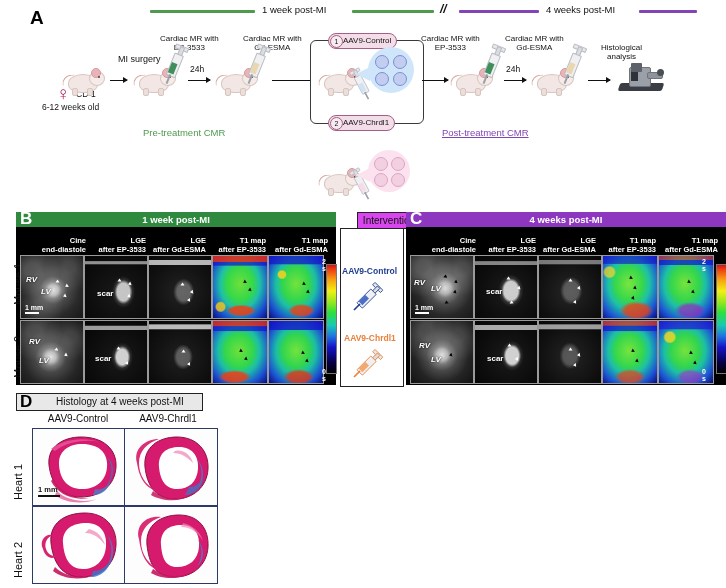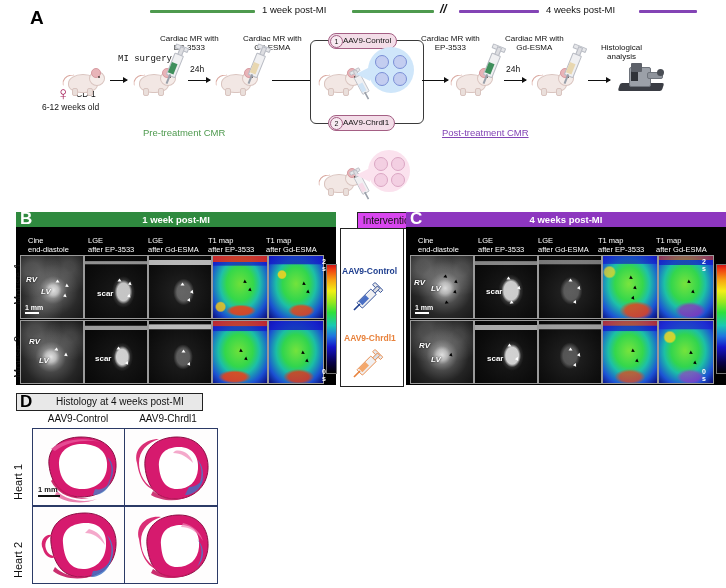--- a/index.html
+++ b/index.html
@@ -63,21 +63,21 @@
   .mi-head{position:absolute;left:12px;top:0px;width:11px;height:9px;background:#5d6169;border-radius:1px;}
   .mi-arm{position:absolute;left:28px;top:9px;width:14px;height:5px;background:#8f949c;border:1px solid #6e737b;border-radius:2px;}
   .mi-knob{position:absolute;left:38px;top:6px;width:7px;height:7px;border-radius:50%;background:#4a4e55;}
   .mi-blade{position:absolute;left:12px;top:6px;width:7px;height:12px;background:#2f3238;}
 
   
   .bar{position:absolute;height:15px;line-height:15px;text-align:center;color:#fff;
        font-size:9.5px;font-weight:bold;}
   .barletter{position:absolute;color:#fff;font-weight:bold;font-size:17px;line-height:1;}
   .imgblock{position:absolute;background:#000;}
-  .colhdr{position:absolute;color:#fff;font-size:7.5px;text-align:left;line-height:1.2;white-space:nowrap;}
+  .colhdr{position:absolute;color:#fff;font-size:7.5px;text-align:right;line-height:1.2;white-space:nowrap;font-weight:bold;}
   .rowlabel{position:absolute;font-size:11px;color:#111;transform:rotate(-90deg);transform-origin:left top;white-space:nowrap;}
   .mrtile{position:absolute;border:1px solid #9a9a9a;overflow:hidden;background:#050505;}
   .tileann{position:absolute;color:#fff;font-size:8px;font-weight:bold;text-shadow:0 0 2px #000;}
   .arrowhead{position:absolute;width:0;height:0;border-left:3.4px solid #fff;
              border-top:2.1px solid transparent;border-bottom:2.1px solid transparent;}
   .arrowheadk{position:absolute;width:0;height:0;border-left:3.4px solid #000;
              border-top:2.1px solid transparent;border-bottom:2.1px solid transparent;}
   .scalebar{position:absolute;color:#fff;font-size:7px;font-weight:bold;}
   .scalebar i{display:block;height:1.6px;background:#fff;margin-top:1px;}
 
@@ -131,21 +131,21 @@
   </div>
   <div class="cap" style="left:505px;top:34px;">
     <span>Cardiac MR with</span><br>
     <span>Gd-ESMA</span>
   </div>
   <div class="cap" style="left:601px;top:43px;">
     <span>Histological</span><br>
     <span>analysis</span>
   </div>
 
-  <div class="cap" style="left:118px;top:54px;font-size:9px;font-family:Liberation Mono, monospace;">MI surgery</div>
+  <div class="cap" style="left:118px;top:54px;font-size:9px;">MI surgery</div>
 
   <div class="venus" style="left:56px;top:84px;">♀</div>
   <div class="cap" style="left:76px;top:90px;font-size:8.5px;">CD-1</div>
   <div class="cap" style="left:42px;top:103px;font-size:8.5px;">6-12 weeks old</div>
 
   <div class="mouse" style="left:62px;top:65px;">
     <div class="m-tail"></div>
       <div class="m-body"></div>
     <div class="m-leg" style="left:10px;top:23px;"></div>
       <div class="m-leg" style="left:25px;top:23px;"></div>

